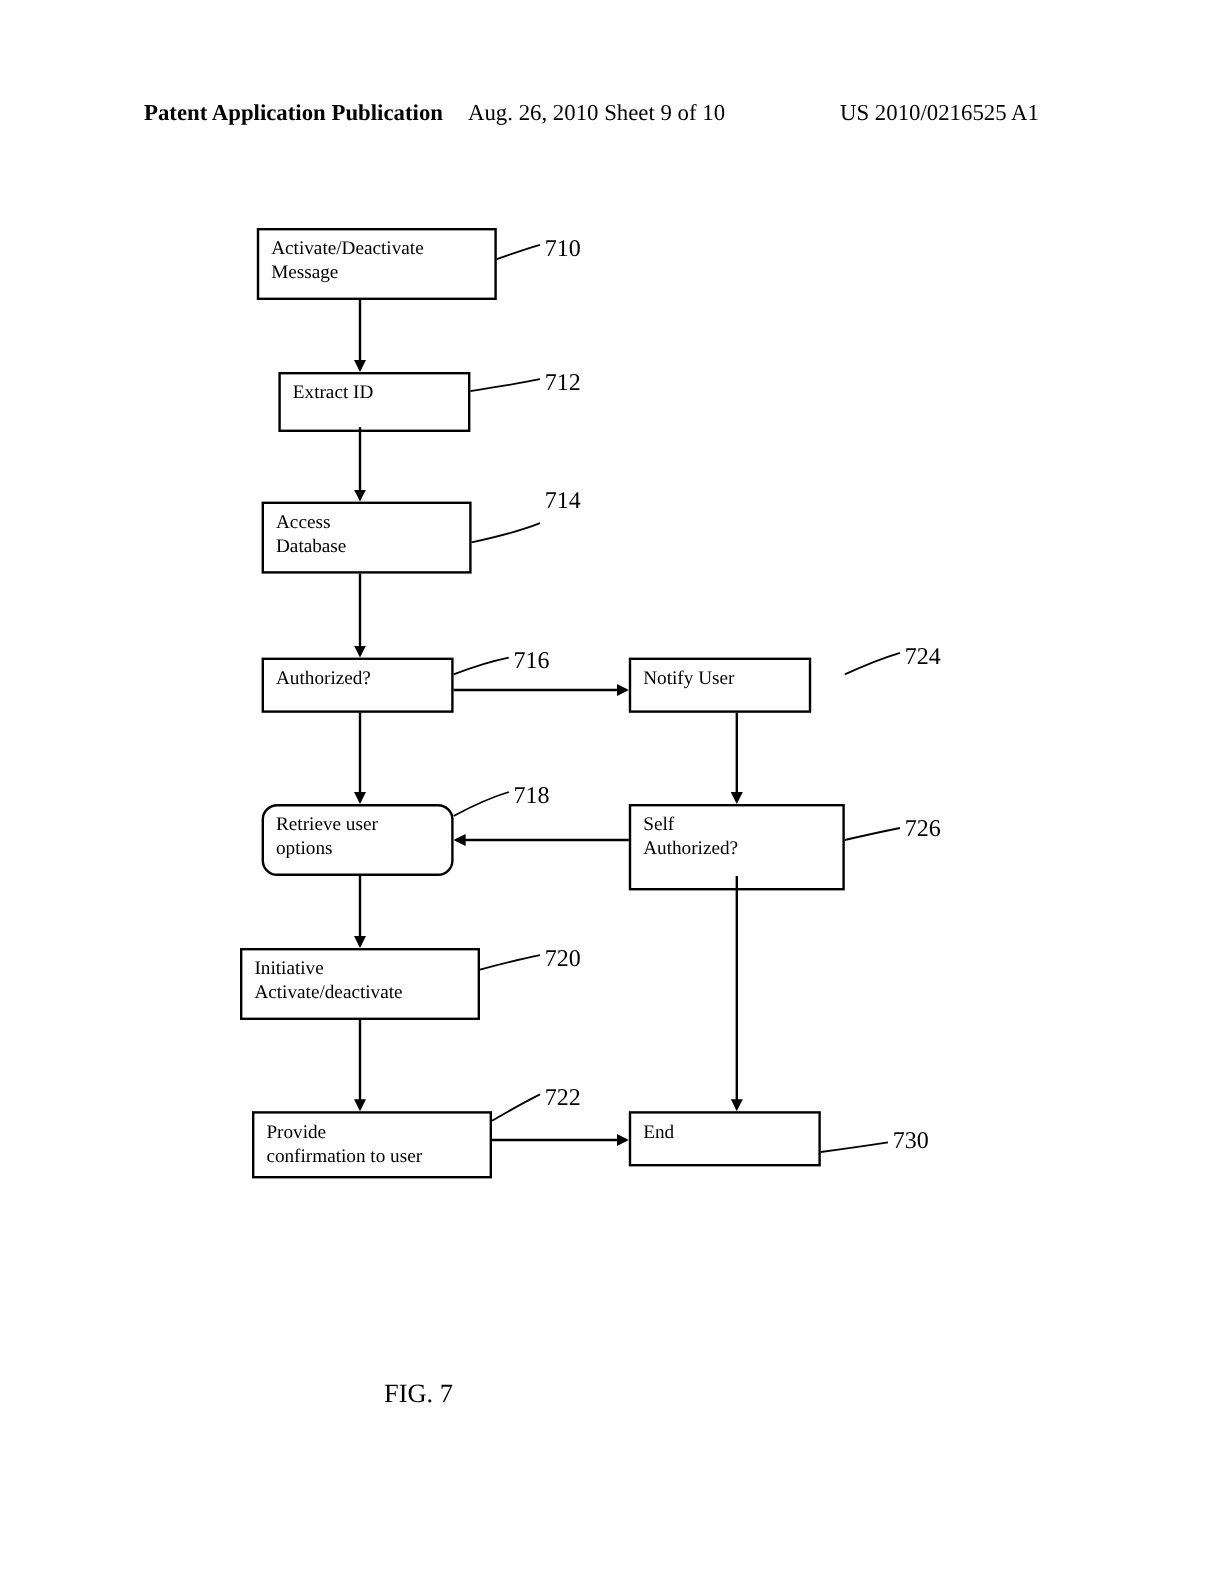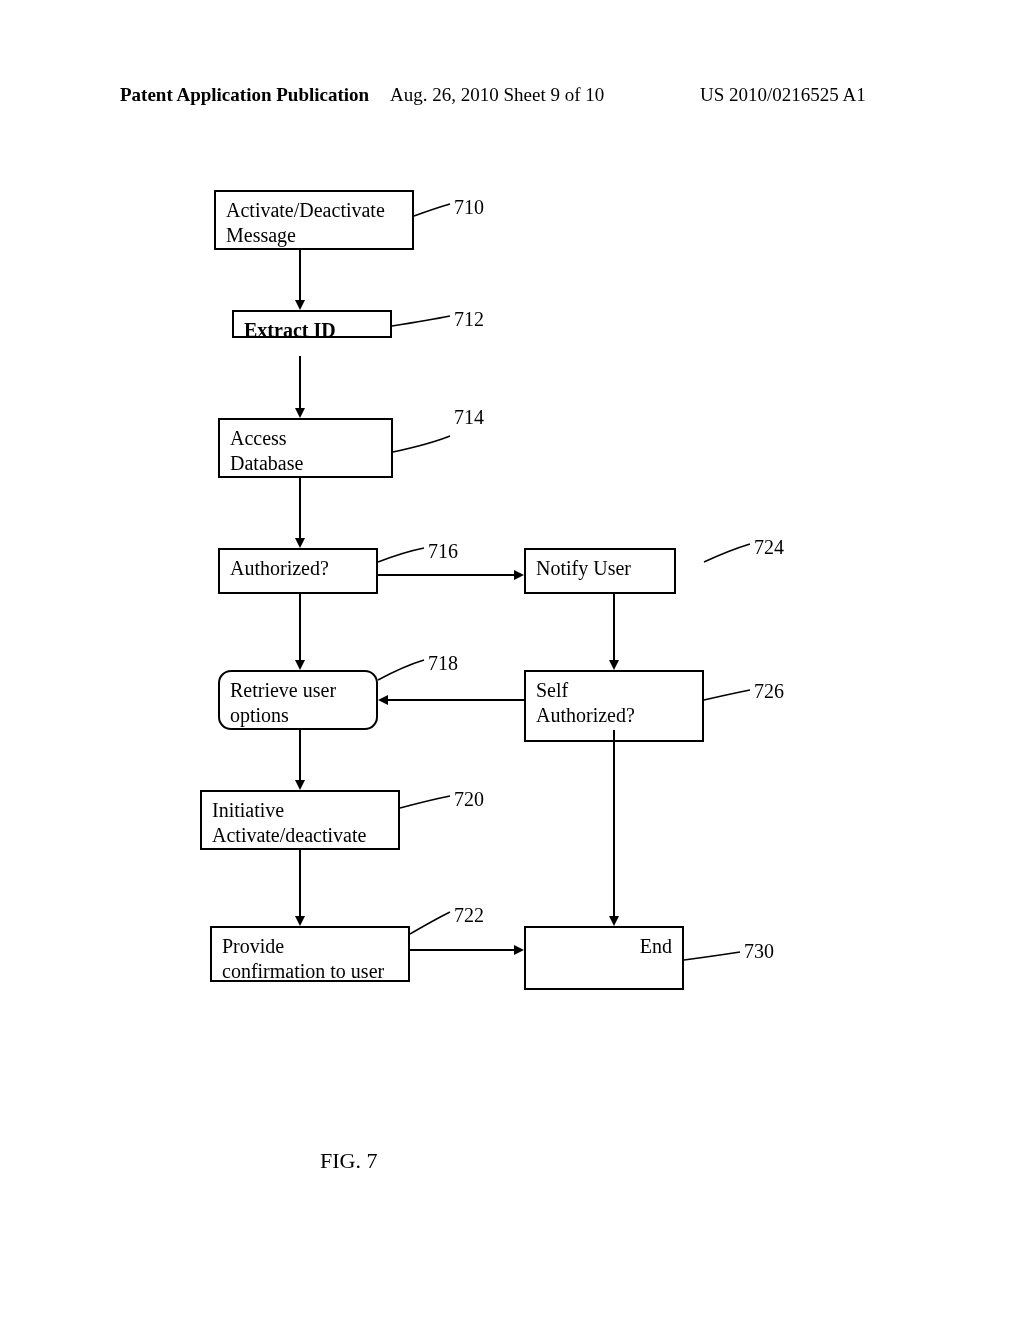--- a/index.html
+++ b/index.html
@@ -29,21 +29,21 @@
     left: 390px;
   }
   .header .right {
     position: absolute;
     left: 700px;
   }
   .box {
     position: absolute;
     border: 2px solid #000;
     background: #fff;
-    font-size: 20px;
+    font-size: 16px;
     padding: 6px 10px;
     line-height: 1.25;
   }
   .reflabel {
     position: absolute;
     font-size: 20px;
   }
   .figcap {
     position: absolute;
     font-size: 22px;
@@ -59,30 +59,30 @@
 </head>
 <body>
 
 <div class="header">
   <span class="left">Patent Application Publication</span>
   <span class="mid">Aug. 26, 2010  Sheet 9 of 10</span>
   <span class="right">US 2010/0216525 A1</span>
 </div>
 
 <div class="box" style="left:214px; top:190px; width:200px; height:60px;">Activate/Deactivate<br>Message</div>
-<div class="box" style="left:232px; top:310px; width:160px; height:28px;font-weight:bold;">Extract ID</div>
+<div class="box" style="left:232px; top:310px; width:160px; height:50px;">Extract ID</div>
 <div class="box" style="left:218px; top:418px; width:175px; height:60px;">Access<br>Database</div>
 <div class="box" style="left:218px; top:548px; width:160px; height:46px;">Authorized?</div>
 <div class="box" style="left:218px; top:670px; width:160px; height:60px;border-radius:13px;">Retrieve user<br>options</div>
 <div class="box" style="left:200px; top:790px; width:200px; height:60px;">Initiative<br>Activate/deactivate</div>
 <div class="box" style="left:210px; top:926px; width:200px; height:56px;">Provide<br>confirmation to user</div>
 
 <div class="box" style="left:524px; top:548px; width:152px; height:46px;">Notify User</div>
 <div class="box" style="left:524px; top:670px; width:180px; height:72px;">Self<br>Authorized?</div>
-<div class="box" style="left:524px; top:926px; width:160px; height:64px;text-align:right;">End</div>
+<div class="box" style="left:524px; top:926px; width:160px; height:46px;">End</div>
 
 <div class="reflabel" style="left:454px; top:196px;">710</div>
 <div class="reflabel" style="left:454px; top:308px;">712</div>
 <div class="reflabel" style="left:454px; top:406px;">714</div>
 <div class="reflabel" style="left:428px; top:540px;">716</div>
 <div class="reflabel" style="left:428px; top:652px;">718</div>
 <div class="reflabel" style="left:454px; top:788px;">720</div>
 <div class="reflabel" style="left:454px; top:904px;">722</div>
 <div class="reflabel" style="left:754px; top:536px;">724</div>
 <div class="reflabel" style="left:754px; top:680px;">726</div>

